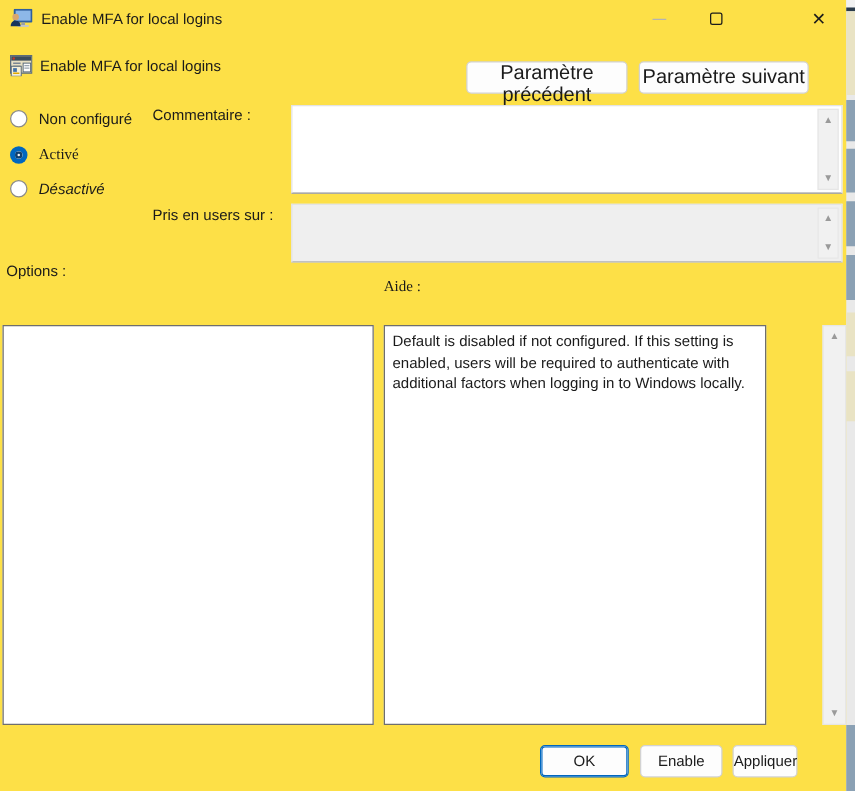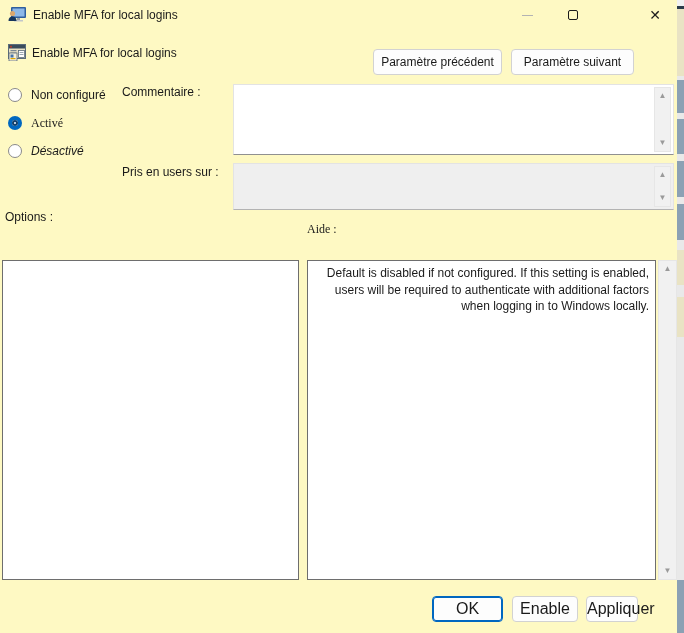--- a/index.html
+++ b/index.html
@@ -1,65 +1,65 @@
 <!DOCTYPE html>
 <html><head>
 <meta charset="utf-8">
 <style>
   * { margin:0; padding:0; box-sizing:border-box; }
   html,body { width:684px; height:633px; }
   body { font-family:"Liberation Sans", sans-serif; font-size:12px; color:#1a1a1a; }
 
-  .dialog { position:relative; width:684px; height:633px; background:#fef9c3; overflow:hidden; }
+  .dialog { position:relative; width:684px; height:633px; background:#fde047; overflow:hidden; }
 
   
   .titlebar { position:absolute; left:0; top:0; width:677px; height:30px; display:flex; align-items:center; }
   .titlebar .app-icon { margin-left:8px; width:18px; height:16px; }
   .titlebar .title { margin-left:7px; font-size:12px; }
   .win-controls { position:absolute; right:88px; top:0; height:30px; display:flex; }
   .winbtn { width:46px; height:30px; display:flex; align-items:center; justify-content:center; }
   .glyph-min { width:11px; height:0; border-top:1px solid #b3b3b3; }
   .glyph-max { width:10px; height:10px; border:1px solid #1b1b1b; border-radius:2px; }
   .winbtn-close { position:absolute; right:6px; top:0; width:46px; height:30px; display:flex; align-items:center; justify-content:center; font-size:14px; color:#1b1b1b; }
 
   
   .setting-row { position:absolute; left:8px; top:44px; display:flex; align-items:center; }
   .setting-row .policy-icon { width:18px; height:17px; }
   .setting-row .name { margin-left:6px; font-size:12px; }
 
-  .nav-btn { position:absolute; top:49px; height:26px; background:#fdfdfd; border:1px solid #d2d2d2; border-radius:4px; font-family:"Liberation Sans",sans-serif; font-size:12px; color:#1a1a1a; text-align:center; }
+  .nav-btn { position:absolute; top:49px; height:26px; background:#fdfdfd; border:1px solid #d2d2d2; border-radius:4px; font-family:"Liberation Sans",sans-serif; font-size:16px; color:#1a1a1a; text-align:center; }
   .btn-prev { left:373px; width:129px; }
-  .btn-next { left:511px; width:123px; }
+  .btn-next { left:511px; width:136px; }
 
   
-  .radio-row { position:absolute; left:8px; display:flex; align-items:flex-start; cursor:default; }
+  .radio-row { position:absolute; left:8px; display:flex; align-items:flex-end; cursor:default; }
   .radio-row .radio { width:14px; height:14px; border-radius:50%; border:1px solid #8a8a8a; background:#fff; flex:0 0 auto; }
   .radio-row .radio.checked { border:none; background:#0067c0; position:relative; }
   .radio-row .radio.checked::after { content:""; position:absolute; left:4px; top:4px; width:6px; height:6px; border-radius:50%; background:#f5f9ff; box-shadow:inset 0 0 0 2px #10406e; }
   .radio-row .rlabel { margin-left:9px; }
 
   
   .field-label { position:absolute; left:122px; }
   .comment-box { position:absolute; left:233px; top:84px; width:441px; height:71px; background:#fff; border:1px solid #e3e3e3; border-bottom-color:#909090; }
   .supported-box { position:absolute; left:233px; top:163px; width:441px; height:47px; background:#efefef; border:1px solid #e3e3e3; border-bottom-color:#b3b3b3; }
 
   .scrollbar { position:absolute; top:2px; bottom:2px; right:2px; width:17px; background:#f1f1f1; border:1px solid #e6e6e6; }
   .sb-arrow { position:absolute; left:0; width:100%; text-align:center; font-size:8px; line-height:14px; color:#9a9a9a; height:14px; }
   .sb-arrow.up { top:1px; }
   .sb-arrow.down { bottom:1px; }
 
   
   .options-label { position:absolute; left:5px; top:210px; }
   .help-label { position:absolute; left:307px; top:222px;font-family:Liberation Serif, serif; }
   .options-box { position:absolute; left:2px; top:260px; width:297px; height:320px; background:#fff; border:1px solid #6e6e6e; }
-  .help-box { position:absolute; left:307px; top:260px; width:349px; height:320px; background:#fff; border:1px solid #6e6e6e; padding:4px 6px; line-height:1.38; overflow:hidden;text-align:right; }
+  .help-box { position:absolute; left:307px; top:260px; width:306px; height:320px; background:#fff; border:1px solid #6e6e6e; padding:4px 6px; line-height:1.38; overflow:hidden; }
   .help-scrollbar { position:absolute; left:658px; top:260px; width:19px; height:320px; background:#f1f1f1; border:1px solid #e6e6e6; }
 
   
-  .footer-btn { position:absolute; top:596px; height:26px; background:#fdfdfd; border:1px solid #d2d2d2; border-radius:4px; font-family:"Liberation Sans",sans-serif; font-size:16px; color:#1a1a1a; }
+  .footer-btn { position:absolute; top:596px; height:26px; background:#fdfdfd; border:1px solid #d2d2d2; border-radius:4px; font-family:"Liberation Sans",sans-serif; font-size:12px; color:#1a1a1a; }
   .btn-ok { left:432px; width:71px; border:1px solid #0067c0; box-shadow:inset 0 0 0 1px #0067c0; }
   .btn-cancel { left:512px; width:66px; }
   .btn-apply { left:586px; width:52px; }
 
   
   .bg-strip { position:absolute; left:677px; top:0; width:7px; height:633px; background:#e9e9e9; }
   .bg-strip .seg { position:absolute; left:0; width:100%; }
 </style>
 </head>
 <body>

